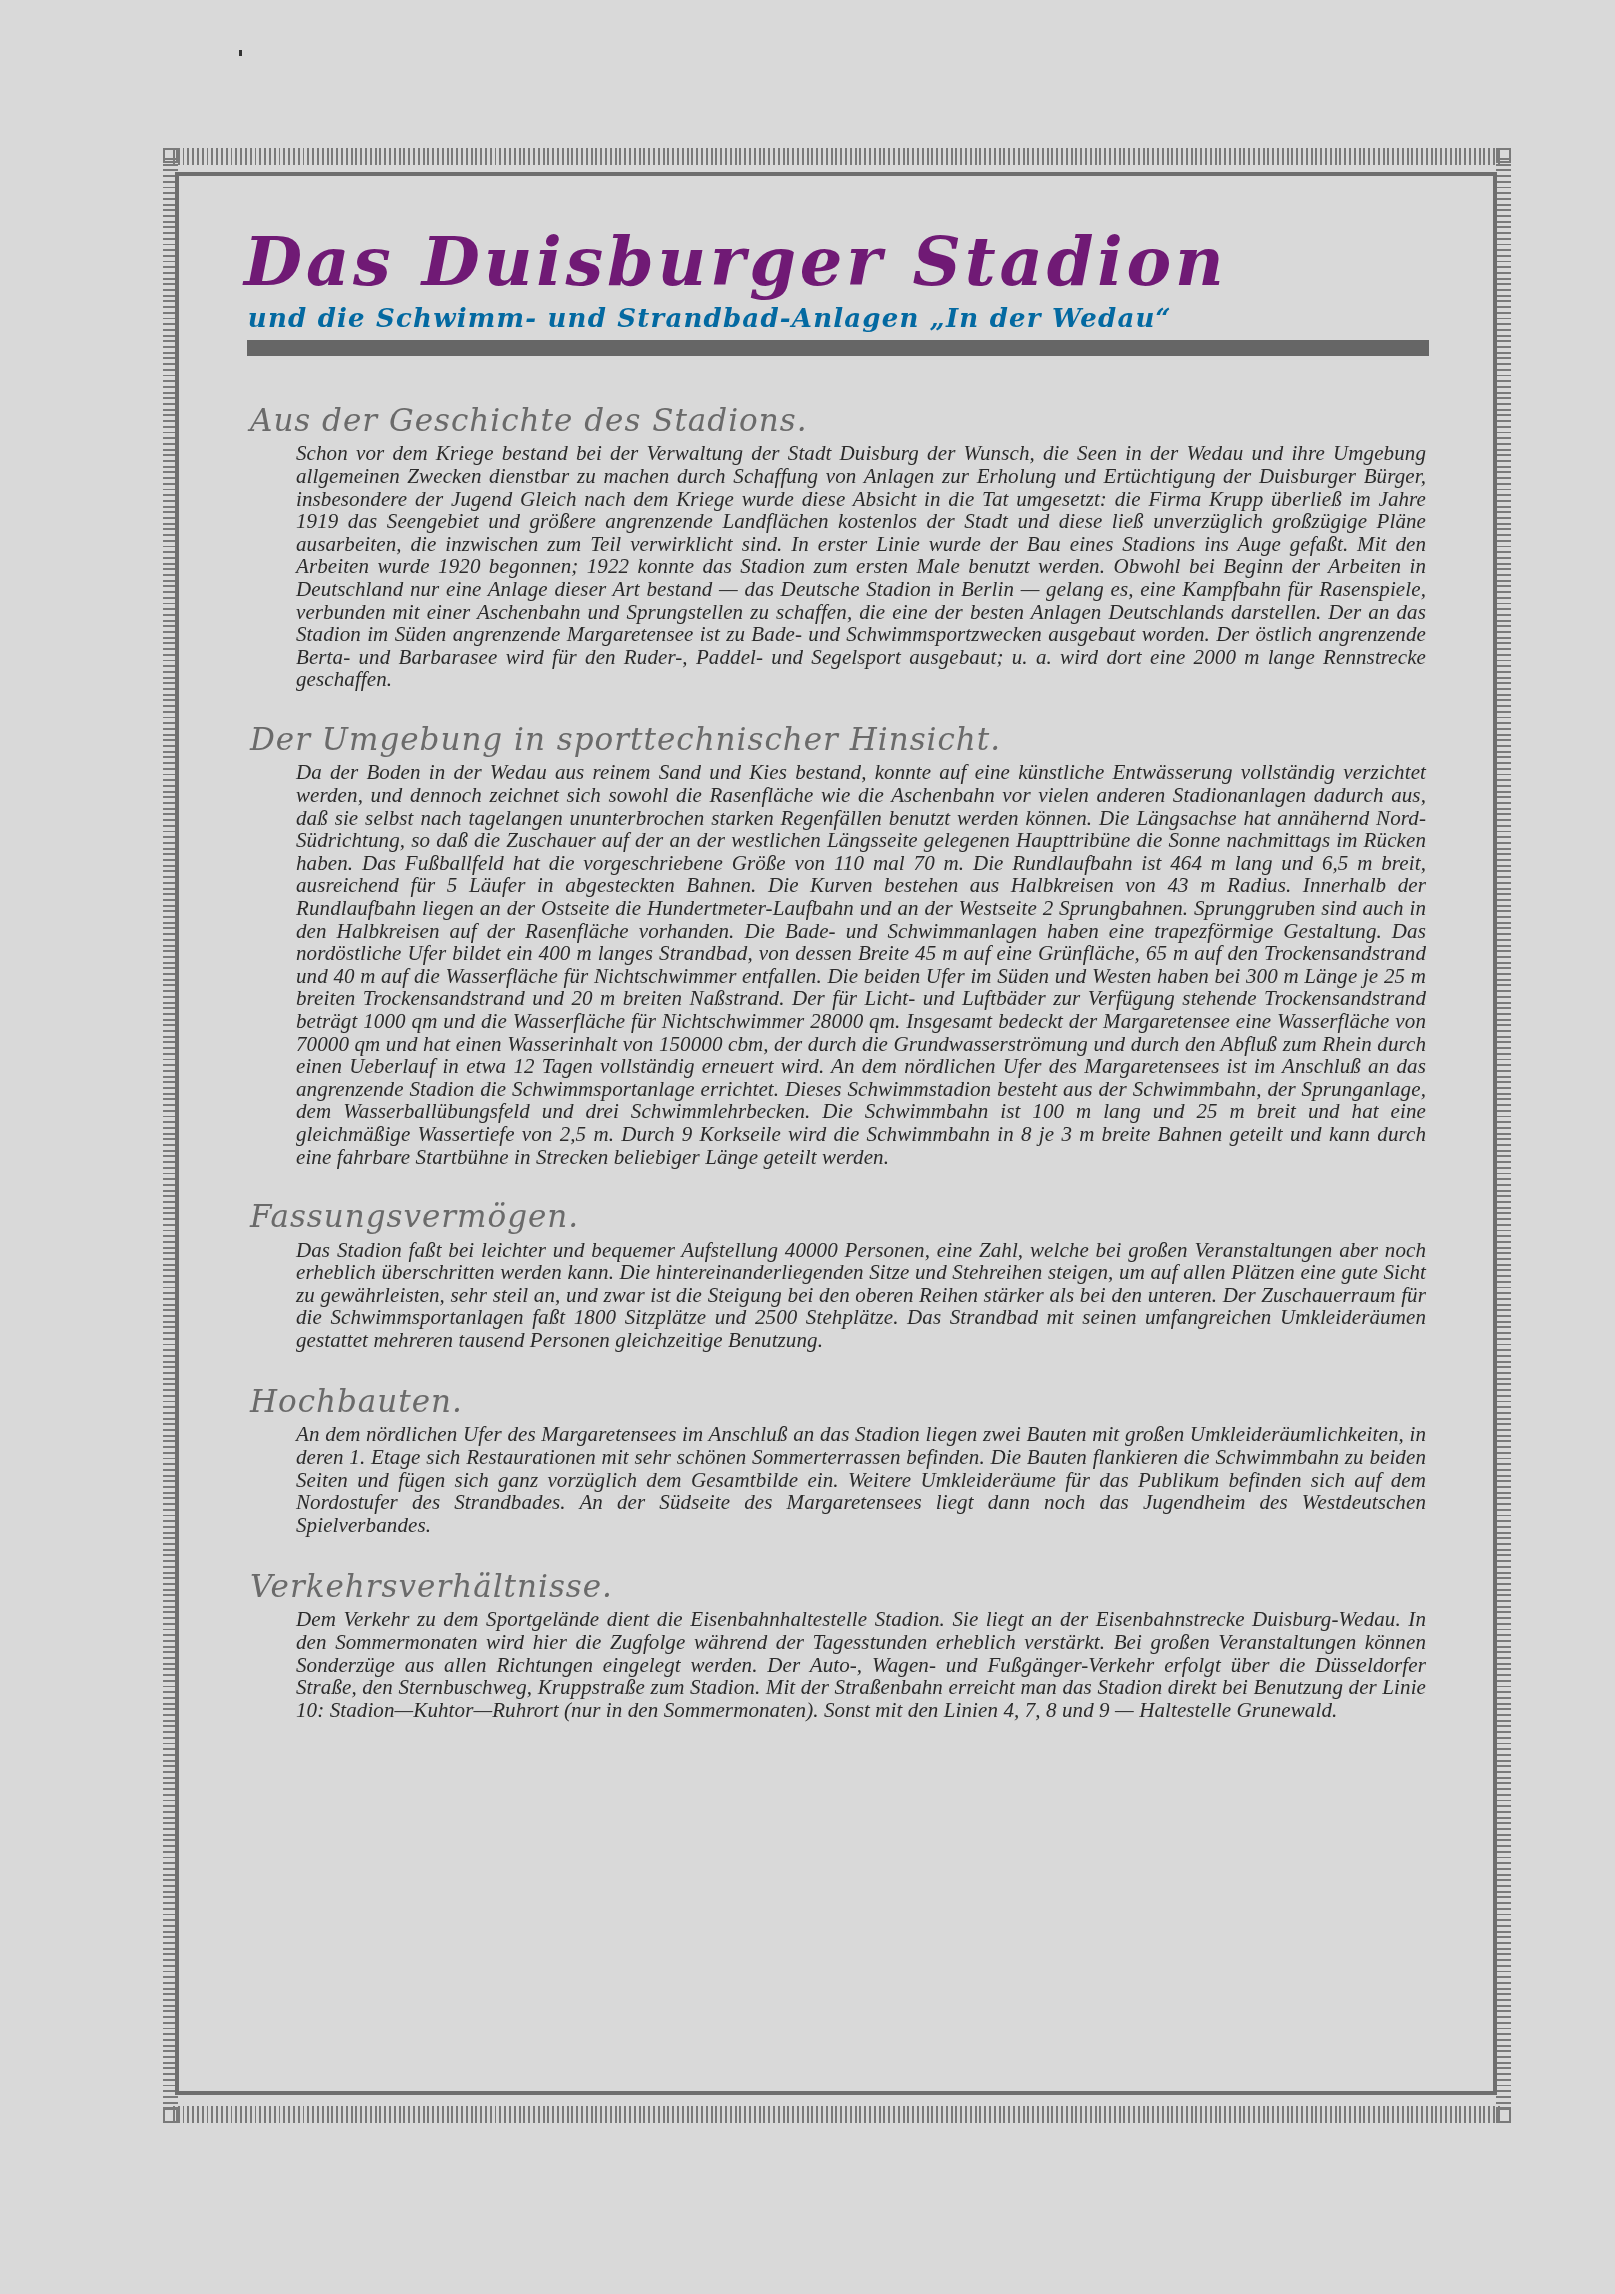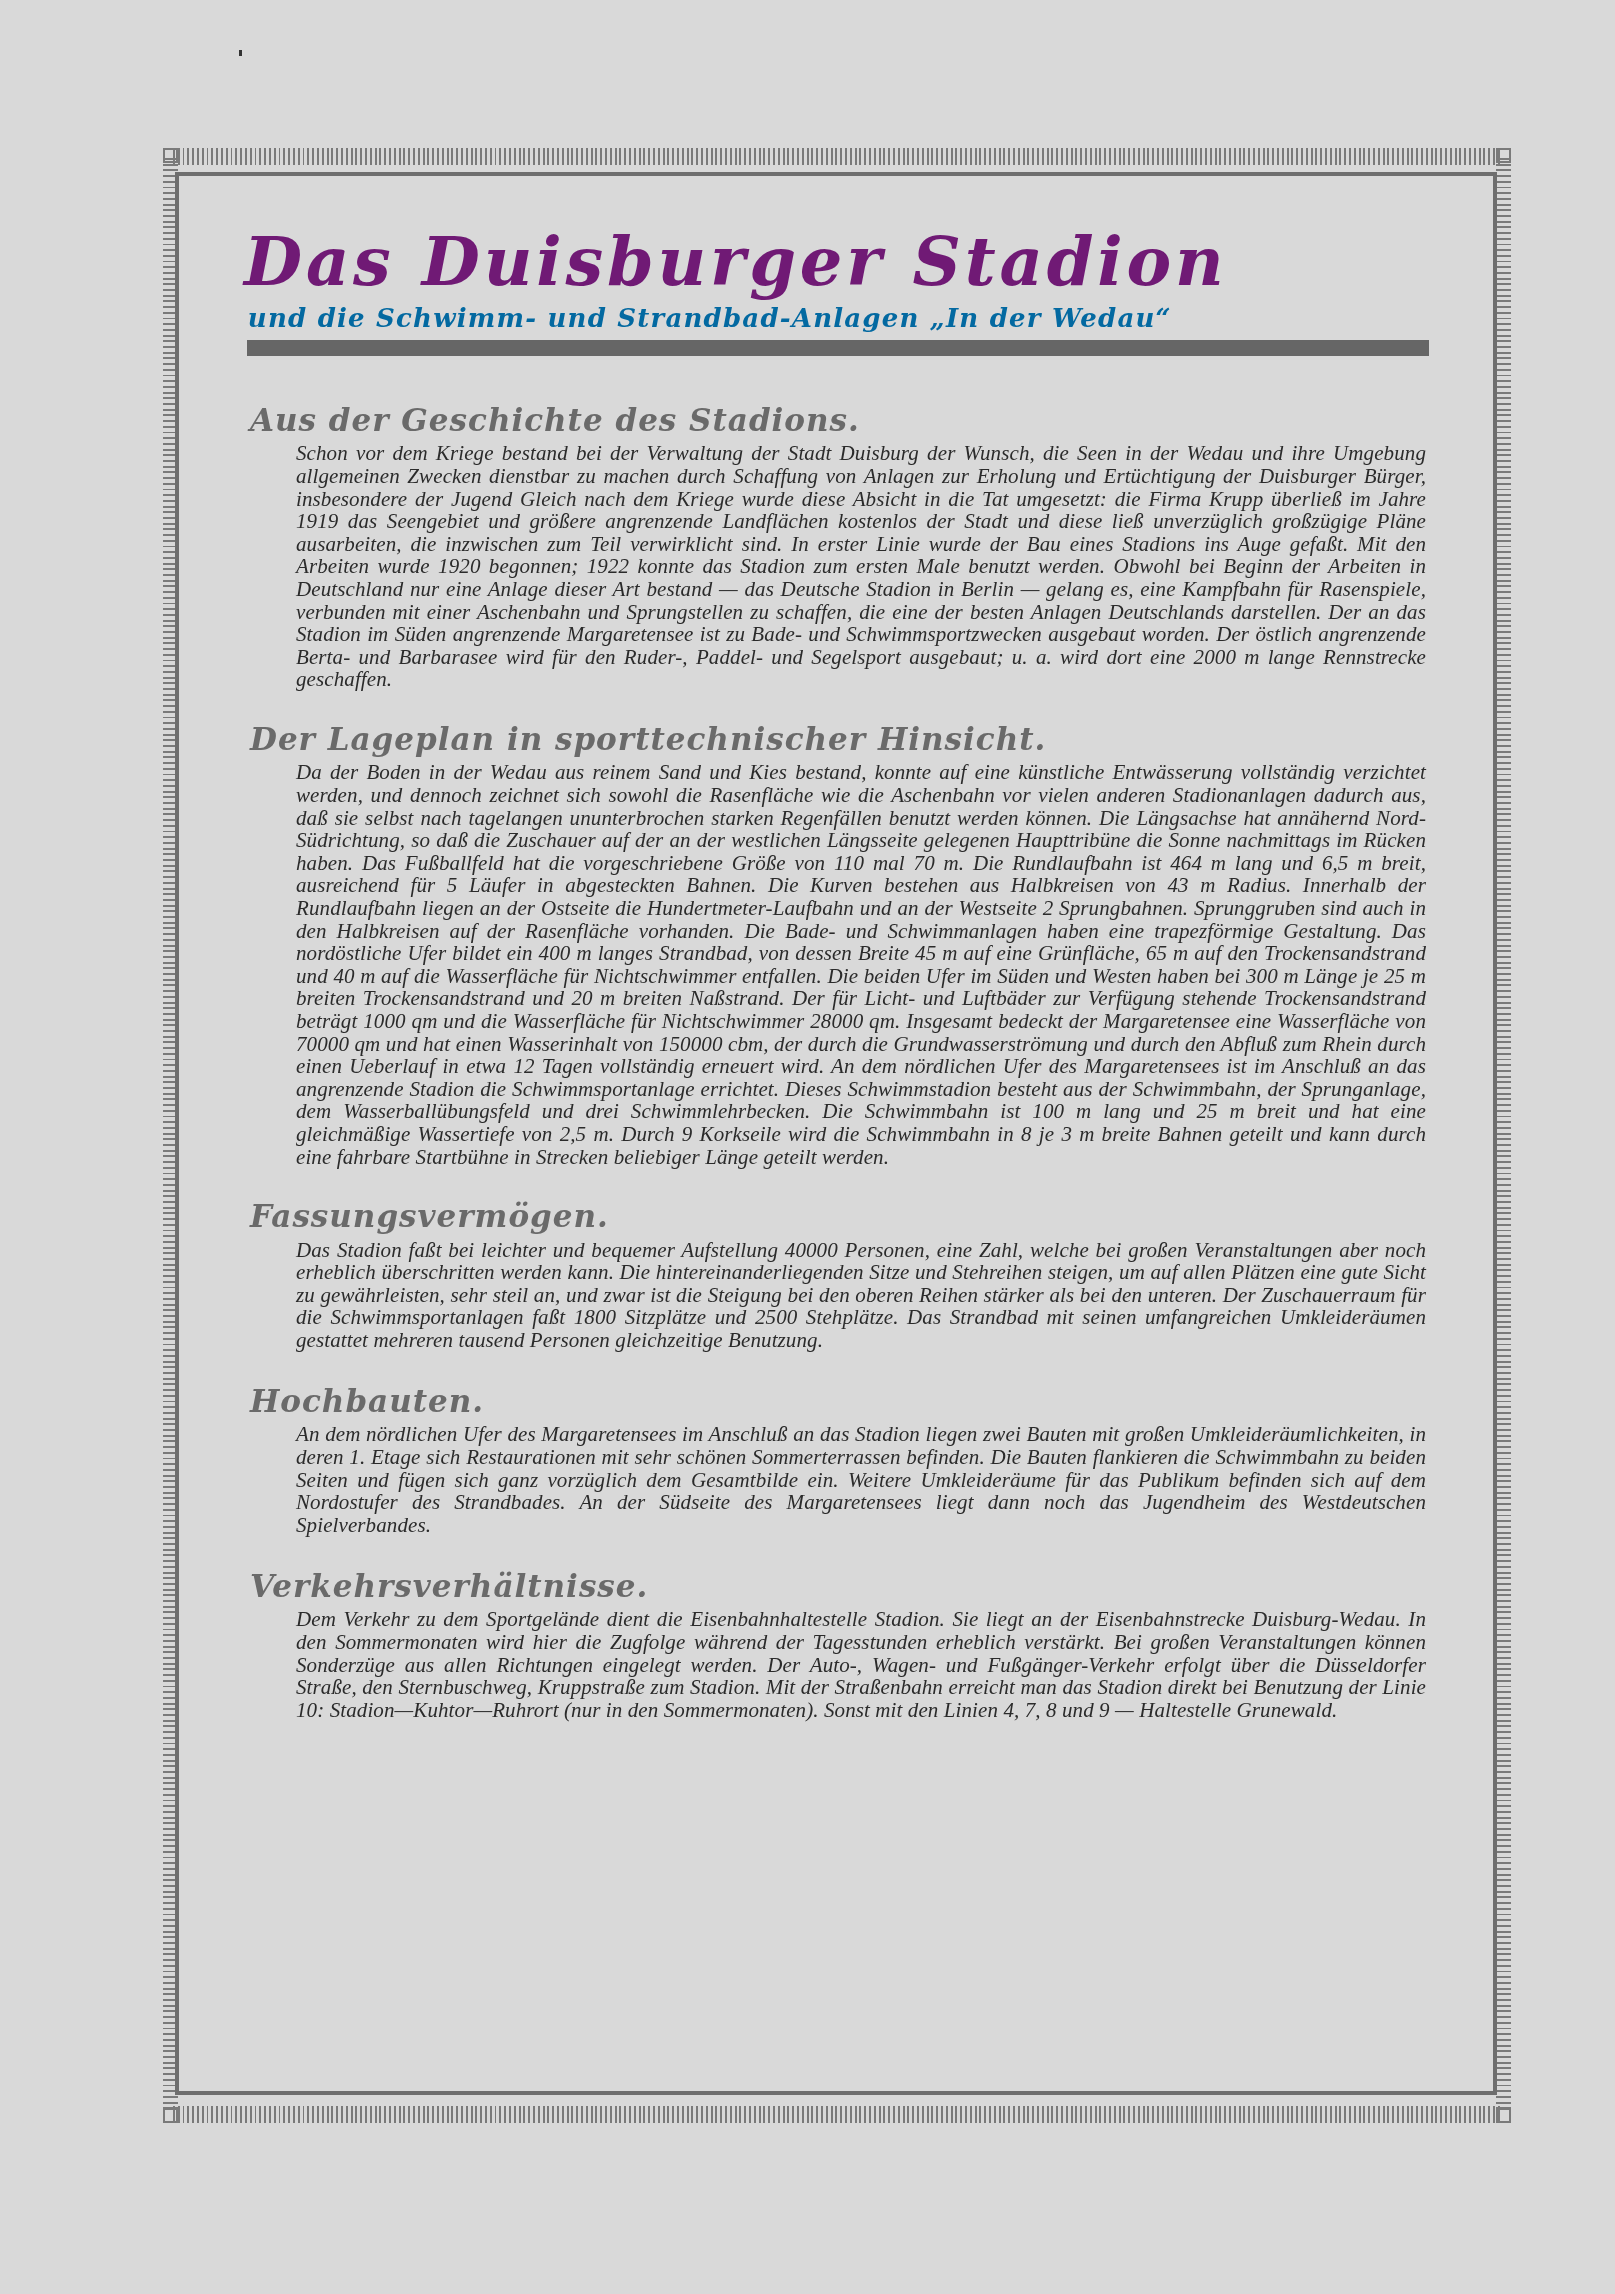--- a/index.html
+++ b/index.html
@@ -104,21 +104,21 @@
       position: absolute;
       left: 250px;
       top: 403px;
       width: 1176px;
     }
     .section {
       margin: 0;
     }
     .section-heading {
       font-family: "DejaVu Serif", serif;
-      font-weight: bold;
+      font-weight: normal;
       font-style: italic;
       font-size: 31px;
       color: #6a6a6a;
       letter-spacing: 1px;
       margin: 0 0 3.8px 0;
       line-height: 1.15;
     }
     .section-body {
       font-family: "Liberation Serif", serif;
       font-style: italic;
@@ -168,21 +168,21 @@
 </header>
 
 <div class="title-bar"></div>
 
 <main class="content">
   <section class="section sec-1">
     <h2 class="section-heading">Aus der Geschichte des Stadions.</h2>
     <p class="section-body">Schon vor dem Kriege bestand bei der Verwaltung der Stadt Duisburg der Wunsch, die Seen in der Wedau und ihre Umgebung allgemeinen Zwecken dienstbar zu machen durch Schaffung von Anlagen zur Erholung und Ertüchtigung der Duisburger Bürger, insbesondere der Jugend Gleich nach dem Kriege wurde diese Absicht in die Tat umgesetzt: die Firma Krupp überließ im Jahre 1919 das Seengebiet und größere angrenzende Landflächen kostenlos der Stadt und diese ließ unverzüglich großzügige Pläne ausarbeiten, die inzwischen zum Teil verwirklicht sind. In erster Linie wurde der Bau eines Stadions ins Auge gefaßt. Mit den Arbeiten wurde 1920 begonnen; 1922 konnte das Stadion zum ersten Male benutzt werden. Obwohl bei Beginn der Arbeiten in Deutschland nur eine Anlage dieser Art bestand — das Deutsche Stadion in Berlin — gelang es, eine Kampfbahn für Rasenspiele, verbunden mit einer Aschenbahn und Sprungstellen zu schaffen, die eine der besten Anlagen Deutschlands darstellen. Der an das Stadion im Süden angrenzende Margaretensee ist zu Bade- und Schwimmsportzwecken ausgebaut worden. Der östlich angrenzende Berta- und Barbarasee wird für den Ruder-, Paddel- und Segelsport ausgebaut; u. a. wird dort eine 2000 m lange Rennstrecke geschaffen.</p>
   </section>
   <section class="section sec-2">
-    <h2 class="section-heading">Der Lageplan in sporttechnischer Hinsicht.</h2>
+    <h2 class="section-heading">Der Umgebung in sporttechnischer Hinsicht.</h2>
     <p class="section-body">Da der Boden in der Wedau aus reinem Sand und Kies bestand, konnte auf eine künstliche Entwässerung vollständig verzichtet werden, und dennoch zeichnet sich sowohl die Rasenfläche wie die Aschenbahn vor vielen anderen Stadionanlagen dadurch aus, daß sie selbst nach tagelangen ununterbrochen starken Regenfällen benutzt werden können. Die Längsachse hat annähernd Nord-Südrichtung, so daß die Zuschauer auf der an der westlichen Längsseite gelegenen Haupttribüne die Sonne nachmittags im Rücken haben. Das Fußballfeld hat die vorgeschriebene Größe von 110 mal 70 m. Die Rundlaufbahn ist 464 m lang und 6,5 m breit, ausreichend für 5 Läufer in abgesteckten Bahnen. Die Kurven bestehen aus Halbkreisen von 43 m Radius. Innerhalb der Rundlaufbahn liegen an der Ostseite die Hundertmeter-Laufbahn und an der Westseite 2 Sprungbahnen. Sprunggruben sind auch in den Halbkreisen auf der Rasenfläche vorhanden. Die Bade- und Schwimmanlagen haben eine trapezförmige Gestaltung. Das nordöstliche Ufer bildet ein 400 m langes Strandbad, von dessen Breite 45 m auf eine Grünfläche, 65 m auf den Trockensandstrand und 40 m auf die Wasserfläche für Nichtschwimmer entfallen. Die beiden Ufer im Süden und Westen haben bei 300 m Länge je 25 m breiten Trockensandstrand und 20 m breiten Naßstrand. Der für Licht- und Luftbäder zur Verfügung stehende Trockensandstrand beträgt 1000 qm und die Wasserfläche für Nichtschwimmer 28000 qm. Insgesamt bedeckt der Margaretensee eine Wasserfläche von 70000 qm und hat einen Wasserinhalt von 150000 cbm, der durch die Grundwasserströmung und durch den Abfluß zum Rhein durch einen Ueberlauf in etwa 12 Tagen vollständig erneuert wird. An dem nördlichen Ufer des Margaretensees ist im Anschluß an das angrenzende Stadion die Schwimmsportanlage errichtet. Dieses Schwimmstadion besteht aus der Schwimmbahn, der Sprunganlage, dem Wasserballübungsfeld und drei Schwimmlehrbecken. Die Schwimmbahn ist 100 m lang und 25 m breit und hat eine gleichmäßige Wassertiefe von 2,5 m. Durch 9 Korkseile wird die Schwimmbahn in 8 je 3 m breite Bahnen geteilt und kann durch eine fahrbare Startbühne in Strecken beliebiger Länge geteilt werden.</p>
   </section>
   <section class="section sec-3">
     <h2 class="section-heading">Fassungsvermögen.</h2>
     <p class="section-body">Das Stadion faßt bei leichter und bequemer Aufstellung 40000 Personen, eine Zahl, welche bei großen Veranstaltungen aber noch erheblich überschritten werden kann. Die hintereinanderliegenden Sitze und Stehreihen steigen, um auf allen Plätzen eine gute Sicht zu gewährleisten, sehr steil an, und zwar ist die Steigung bei den oberen Reihen stärker als bei den unteren. Der Zuschauerraum für die Schwimmsportanlagen faßt 1800 Sitzplätze und 2500 Stehplätze. Das Strandbad mit seinen umfangreichen Umkleideräumen gestattet mehreren tausend Personen gleichzeitige Benutzung.</p>
   </section>
   <section class="section sec-4">
     <h2 class="section-heading">Hochbauten.</h2>
     <p class="section-body">An dem nördlichen Ufer des Margaretensees im Anschluß an das Stadion liegen zwei Bauten mit großen Umkleideräumlichkeiten, in deren 1. Etage sich Restaurationen mit sehr schönen Sommerterrassen befinden. Die Bauten flankieren die Schwimmbahn zu beiden Seiten und fügen sich ganz vorzüglich dem Gesamtbilde ein. Weitere Umkleideräume für das Publikum befinden sich auf dem Nordostufer des Strandbades. An der Südseite des Margaretensees liegt dann noch das Jugendheim des Westdeutschen Spielverbandes.</p>
   </section>

